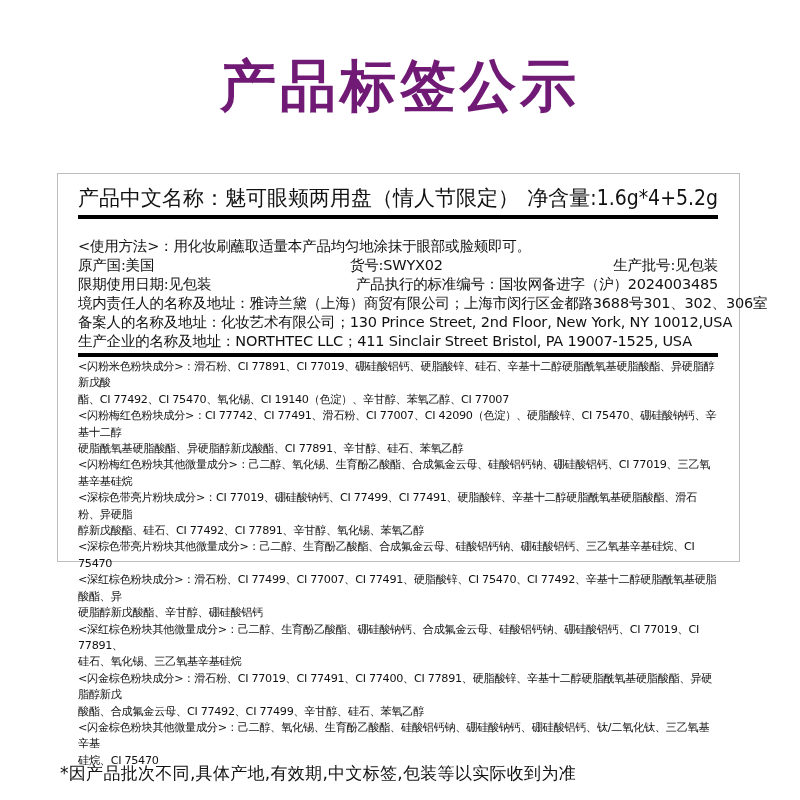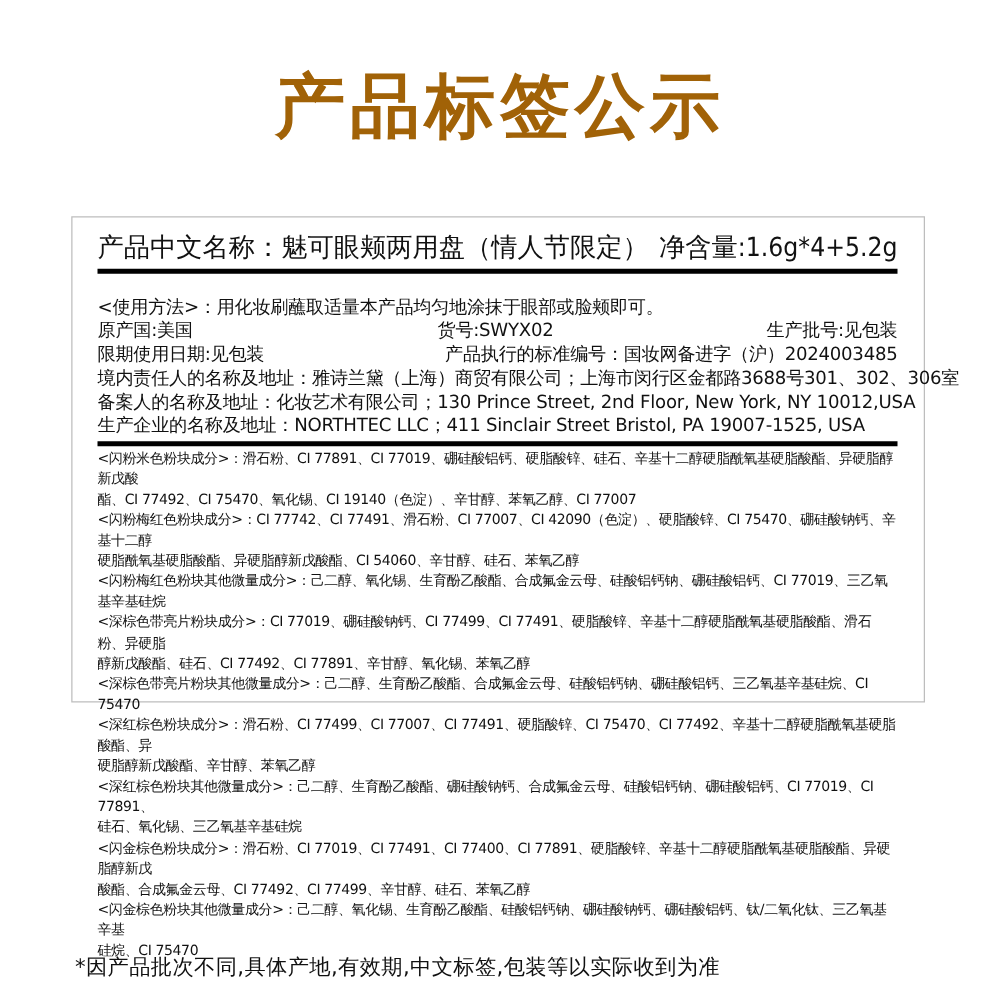--- a/index.html
+++ b/index.html
@@ -1,17 +1,17 @@
 <!DOCTYPE html>
 <html><head>
   <meta charset="utf-8">
   <style>
     html, body { margin: 0; padding: 0; background: #ffffff; }
     body { width: 800px; height: 800px; position: relative; overflow: hidden; font-family: "DejaVu Sans", sans-serif; color: #111; }
-    .page-title { position: absolute; top: 58px; left: 0; width: 800px; text-align: center; font-size: 56px; font-weight: bold; letter-spacing: 4px; color: #a16207; line-height: 1; }
+    .page-title { position: absolute; top: 58px; left: 0; width: 800px; text-align: center; font-size: 56px; font-weight: bold; letter-spacing: 4px; color: #701a75; line-height: 1; }
     .label-box { position: absolute; left: 57px; top: 173px; width: 683px; height: 389px; border: 1px solid #bdbdbd; box-sizing: border-box; background: #fff; }
     .inner { position: absolute; left: 20px; right: 21px; top: 10px; }
     .name-row { display: flex; justify-content: space-between; align-items: flex-end; font-size: 21px; line-height: 28px; white-space: nowrap; }
     .name-row .net { font-family: "DejaVu Sans Condensed", "DejaVu Sans", sans-serif; text-align: right; }
     .rule { height: 4px; background: #000; margin-top: 3px; }
     .row { font-size: 14.5px; line-height: 19px; white-space: nowrap; letter-spacing: -0.2px; }
     .r3 { position: relative; height: 19px; }
     .r3 span { position: absolute; top: 0; }
     .ing { font-size: 11.2px; line-height: 16.4px; letter-spacing: -0.3px; color: #111; }
     .ing p { margin: 0; }
@@ -46,27 +46,27 @@
     <div class="row">境内责任人的名称及地址：雅诗兰黛（上海）商贸有限公司；上海市闵行区金都路3688号301、302、306室</div>
     <div class="row">备案人的名称及地址：化妆艺术有限公司；130 Prince Street, 2nd Floor, New York, NY 10012,USA</div>
     <div class="row">生产企业的名称及地址：NORTHTEC LLC；411 Sinclair Street Bristol, PA 19007-1525, USA</div>
 
     <div class="rule" style="margin-top:2px;"></div>
 
     <div class="ing" style="margin-top:2px;">
       <p>&lt;闪粉米色粉块成分&gt;：滑石粉、CI 77891、CI 77019、硼硅酸铝钙、硬脂酸锌、硅石、辛基十二醇硬脂酰氧基硬脂酸酯、异硬脂醇新戊酸</p>
       <p>酯、CI 77492、CI 75470、氧化锡、CI 19140（色淀）、辛甘醇、苯氧乙醇、CI 77007</p>
       <p>&lt;闪粉梅红色粉块成分&gt;：CI 77742、CI 77491、滑石粉、CI 77007、CI 42090（色淀）、硬脂酸锌、CI 75470、硼硅酸钠钙、辛基十二醇</p>
-      <p>硬脂酰氧基硬脂酸酯、异硬脂醇新戊酸酯、CI 54060、辛甘醇、硅石、苯氧乙醇</p>
+      <p>硬脂酰氧基硬脂酸酯、异硬脂醇新戊酸酯、CI 77891、辛甘醇、硅石、苯氧乙醇</p>
       <p>&lt;闪粉梅红色粉块其他微量成分&gt;：己二醇、氧化锡、生育酚乙酸酯、合成氟金云母、硅酸铝钙钠、硼硅酸铝钙、CI 77019、三乙氧基辛基硅烷</p>
       <p>&lt;深棕色带亮片粉块成分&gt;：CI 77019、硼硅酸钠钙、CI 77499、CI 77491、硬脂酸锌、辛基十二醇硬脂酰氧基硬脂酸酯、滑石粉、异硬脂</p>
       <p>醇新戊酸酯、硅石、CI 77492、CI 77891、辛甘醇、氧化锡、苯氧乙醇</p>
       <p>&lt;深棕色带亮片粉块其他微量成分&gt;：己二醇、生育酚乙酸酯、合成氟金云母、硅酸铝钙钠、硼硅酸铝钙、三乙氧基辛基硅烷、CI 75470</p>
       <p>&lt;深红棕色粉块成分&gt;：滑石粉、CI 77499、CI 77007、CI 77491、硬脂酸锌、CI 75470、CI 77492、辛基十二醇硬脂酰氧基硬脂酸酯、异</p>
-      <p>硬脂醇新戊酸酯、辛甘醇、苯氧乙醇</p>
+      <p>硬脂醇新戊酸酯、辛甘醇、硼硅酸铝钙</p>
       <p>&lt;深红棕色粉块其他微量成分&gt;：己二醇、生育酚乙酸酯、硼硅酸钠钙、合成氟金云母、硅酸铝钙钠、硼硅酸铝钙、CI 77019、CI 77891、</p>
       <p>硅石、氧化锡、三乙氧基辛基硅烷</p>
       <p>&lt;闪金棕色粉块成分&gt;：滑石粉、CI 77019、CI 77491、CI 77400、CI 77891、硬脂酸锌、辛基十二醇硬脂酰氧基硬脂酸酯、异硬脂醇新戊</p>
       <p>酸酯、合成氟金云母、CI 77492、CI 77499、辛甘醇、硅石、苯氧乙醇</p>
       <p>&lt;闪金棕色粉块其他微量成分&gt;：己二醇、氧化锡、生育酚乙酸酯、硅酸铝钙钠、硼硅酸钠钙、硼硅酸铝钙、钛/二氧化钛、三乙氧基辛基</p>
       <p>硅烷、CI 75470</p>
     </div>
   </div>
 </div>
 

